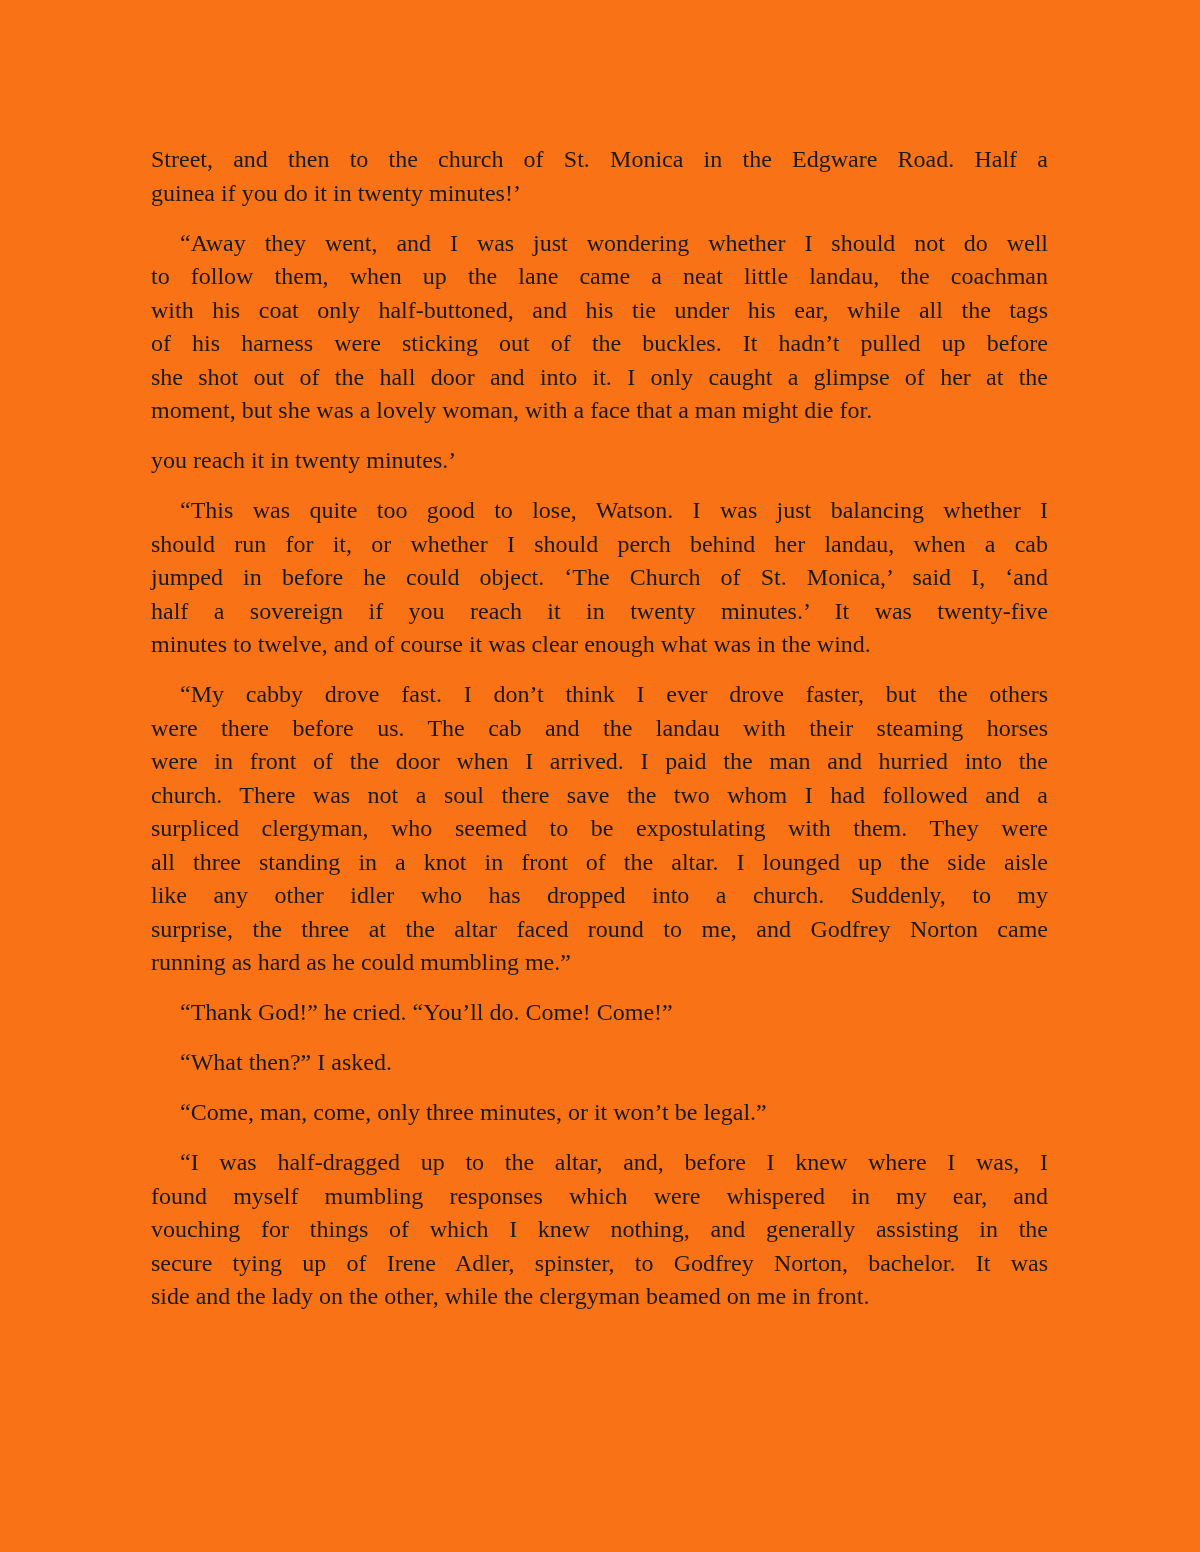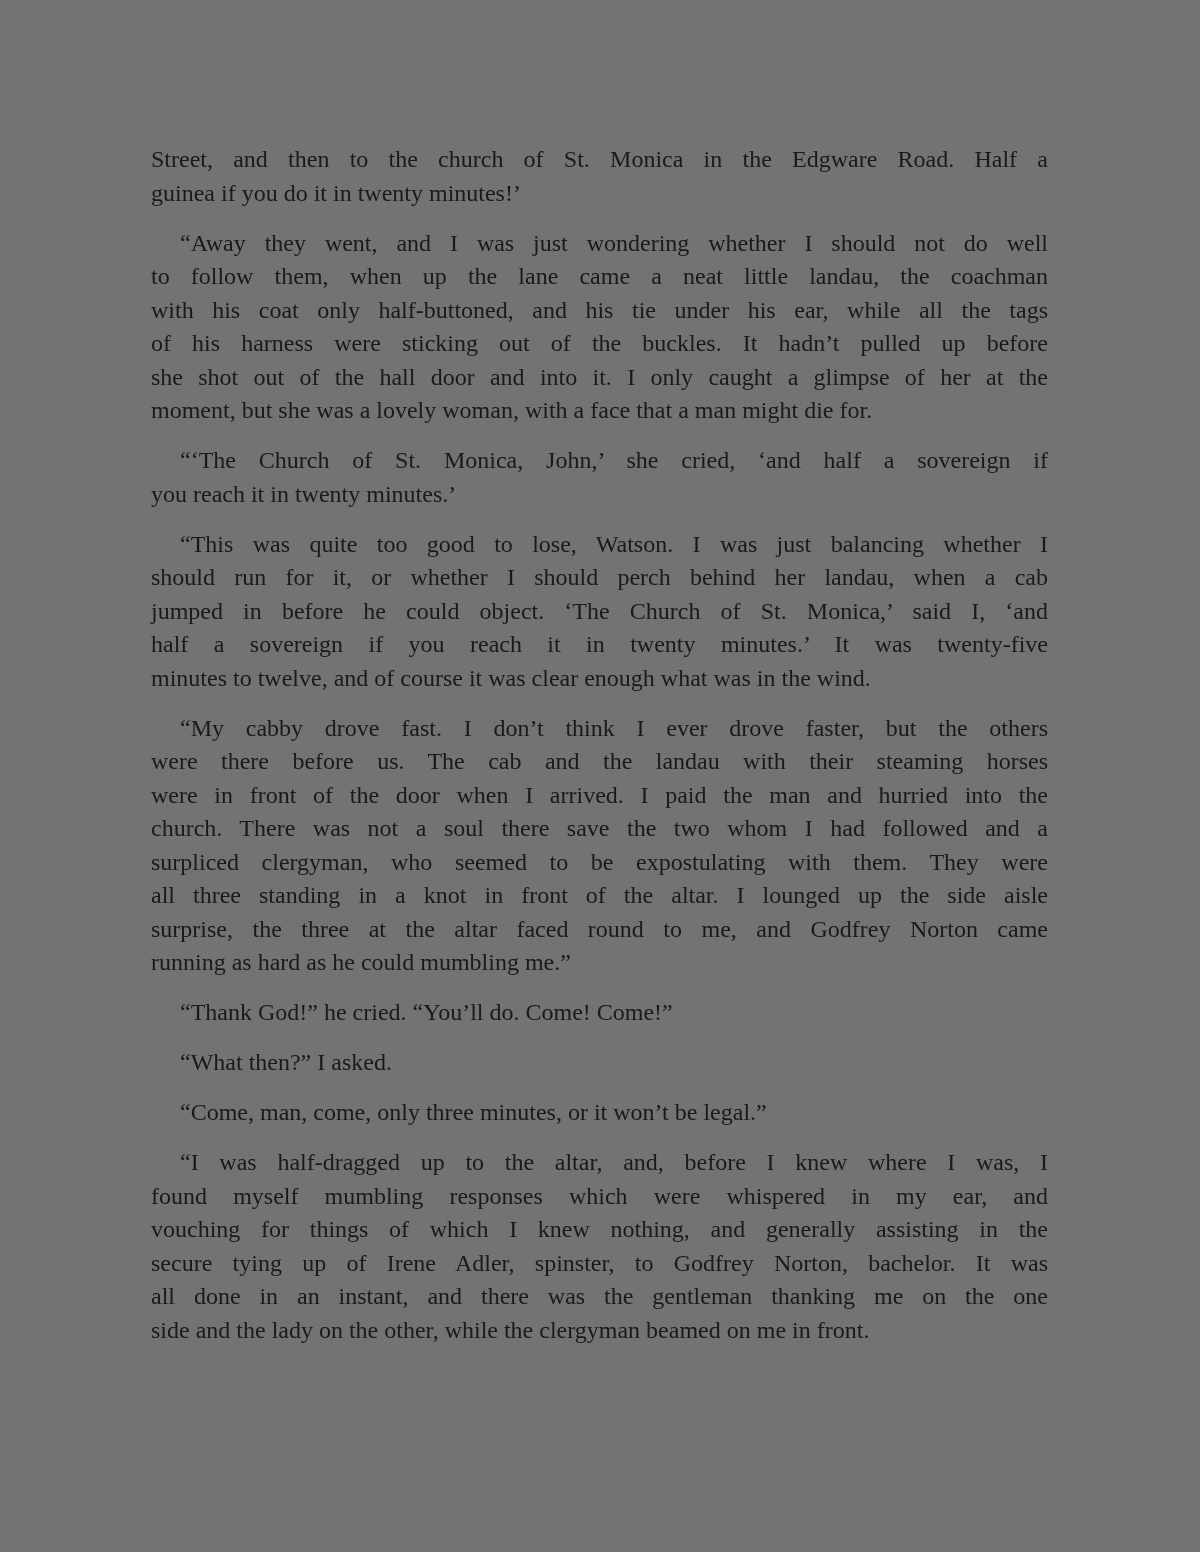--- a/index.html
+++ b/index.html
@@ -38,66 +38,65 @@
   .tline.lastline {
     text-align-last: left;
   }
   .tline.firstline-indent {
     padding-left: 29px;
   }
 </style>
 </head>
 <body>
 
-<div class="page" style="background: #737373;">
+<div class="page" style="background: #f97316;">
   <div class="text-column" id="text-column" style="color: rgb(26, 26, 26);">
       <div class="para">
         <div class="tline">Street, and then to the church of St. Monica in the Edgware Road. Half a</div>
         <div class="tline lastline">guinea if you do it in twenty minutes!’</div>
       </div>
       <div class="para">
         <div class="tline firstline-indent">“Away they went, and I was just wondering whether I should not do well</div>
         <div class="tline">to follow them, when up the lane came a neat little landau, the coachman</div>
         <div class="tline">with his coat only half-buttoned, and his tie under his ear, while all the tags</div>
         <div class="tline">of his harness were sticking out of the buckles. It hadn’t pulled up before</div>
         <div class="tline">she shot out of the hall door and into it. I only caught a glimpse of her at the</div>
         <div class="tline lastline">moment, but she was a lovely woman, with a face that a man might die for.</div>
       </div>
       <div class="para">
-        <div class="tline firstline-indent">“‘The Church of St. Monica, John,’ she cried, ‘and half a sovereign if</div>
         <div class="tline lastline">you reach it in twenty minutes.’</div>
       </div>
       <div class="para">
         <div class="tline firstline-indent">“This was quite too good to lose, Watson. I was just balancing whether I</div>
         <div class="tline">should run for it, or whether I should perch behind her landau, when a cab</div>
         <div class="tline">jumped in before he could object. ‘The Church of St. Monica,’ said I, ‘and</div>
         <div class="tline">half a sovereign if you reach it in twenty minutes.’ It was twenty-five</div>
         <div class="tline lastline">minutes to twelve, and of course it was clear enough what was in the wind.</div>
       </div>
       <div class="para">
         <div class="tline firstline-indent">“My cabby drove fast. I don’t think I ever drove faster, but the others</div>
         <div class="tline">were there before us. The cab and the landau with their steaming horses</div>
         <div class="tline">were in front of the door when I arrived. I paid the man and hurried into the</div>
         <div class="tline">church. There was not a soul there save the two whom I had followed and a</div>
         <div class="tline">surpliced clergyman, who seemed to be expostulating with them. They were</div>
         <div class="tline">all three standing in a knot in front of the altar. I lounged up the side aisle</div>
+        <div class="tline">like any other idler who has dropped into a church. Suddenly, to my</div>
         <div class="tline">surprise, the three at the altar faced round to me, and Godfrey Norton came</div>
         <div class="tline lastline">running as hard as he could mumbling me.”</div>
       </div>
       <div class="para">
         <div class="tline lastline firstline-indent">“Thank God!” he cried. “You’ll do. Come! Come!”</div>
       </div>
       <div class="para">
         <div class="tline lastline firstline-indent">“What then?” I asked.</div>
       </div>
       <div class="para">
         <div class="tline lastline firstline-indent">“Come, man, come, only three minutes, or it won’t be legal.”</div>
       </div>
       <div class="para">
         <div class="tline firstline-indent">“I was half-dragged up to the altar, and, before I knew where I was, I</div>
         <div class="tline">found myself mumbling responses which were whispered in my ear, and</div>
         <div class="tline">vouching for things of which I knew nothing, and generally assisting in the</div>
         <div class="tline">secure tying up of Irene Adler, spinster, to Godfrey Norton, bachelor. It was</div>
-        <div class="tline">all done in an instant, and there was the gentleman thanking me on the one</div>
         <div class="tline lastline">side and the lady on the other, while the clergyman beamed on me in front.</div>
       </div>
     </div>
 </div>
 
 </body></html>

